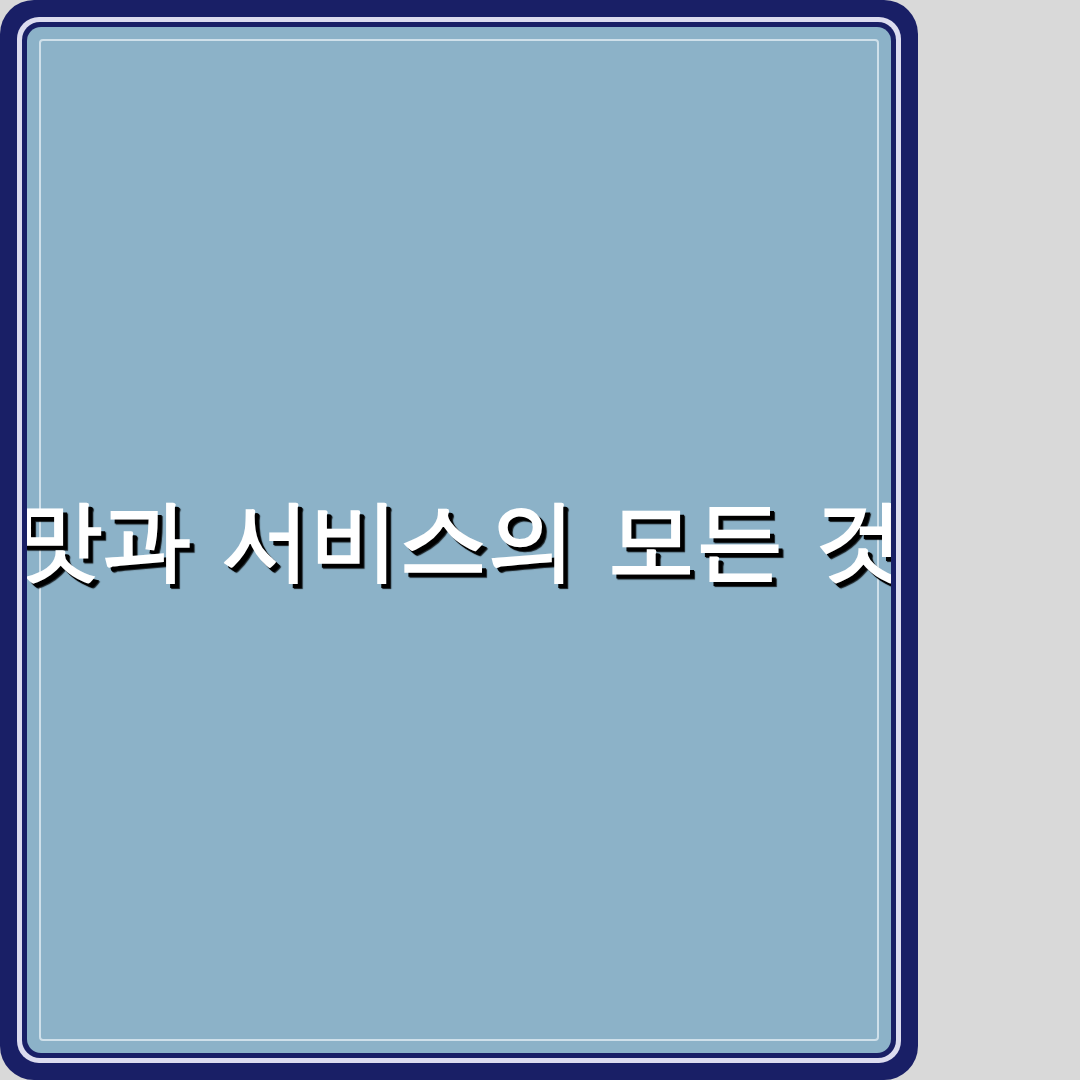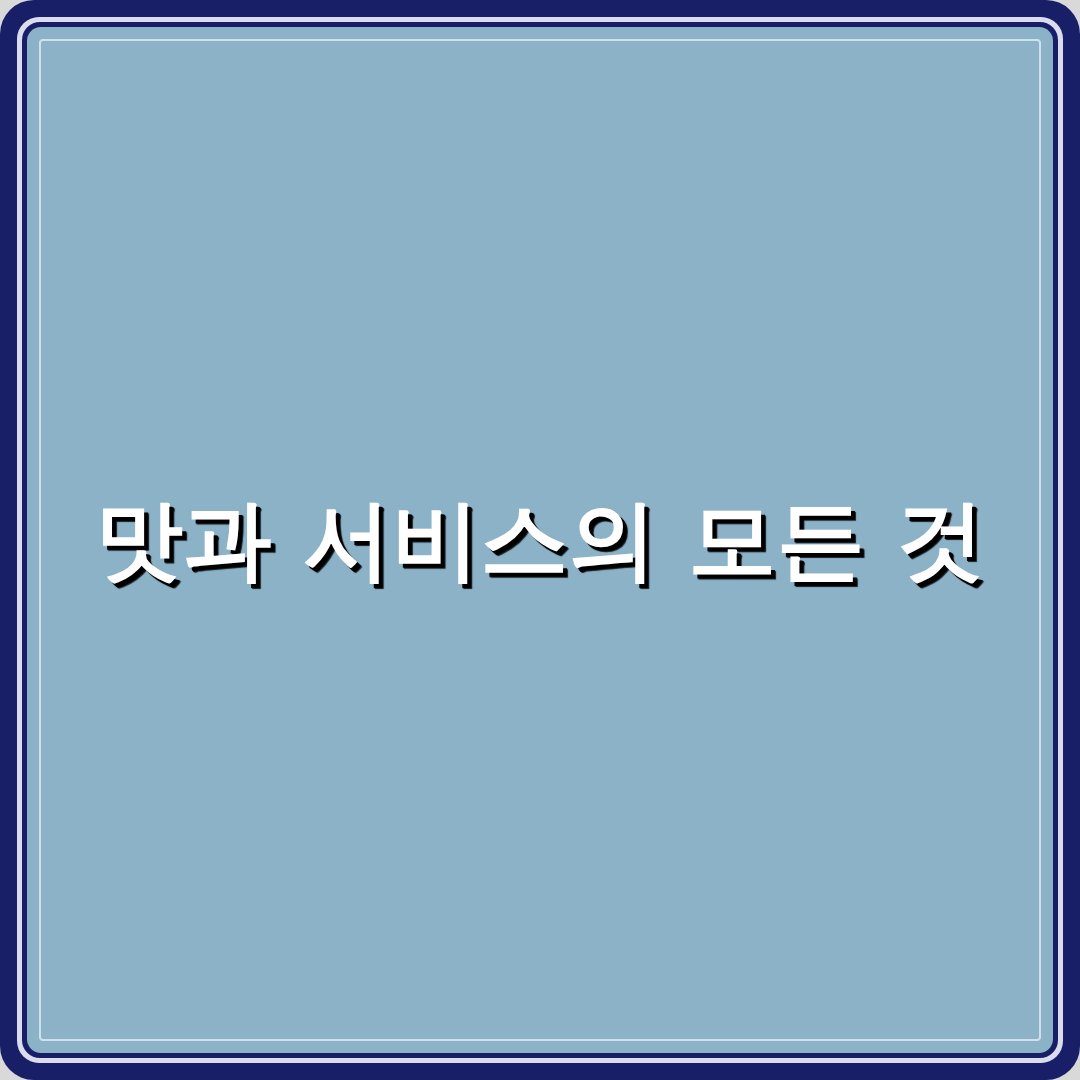--- a/index.html
+++ b/index.html
@@ -13,21 +13,21 @@
   body {
     background: #d9d9d9;
     font-family: "Liberation Sans", sans-serif;
   }
 
   
   .card-frame {
     position: absolute;
     left: 0;
     top: 0;
-    width: 1080px;
+    width: 918px;
     height: 1080px;
     box-sizing: border-box;
     background: #191f66;
     border-radius: 34px;
     padding: 28px;
   }
 
   
   .frame-inner-ring {
     position: absolute;

